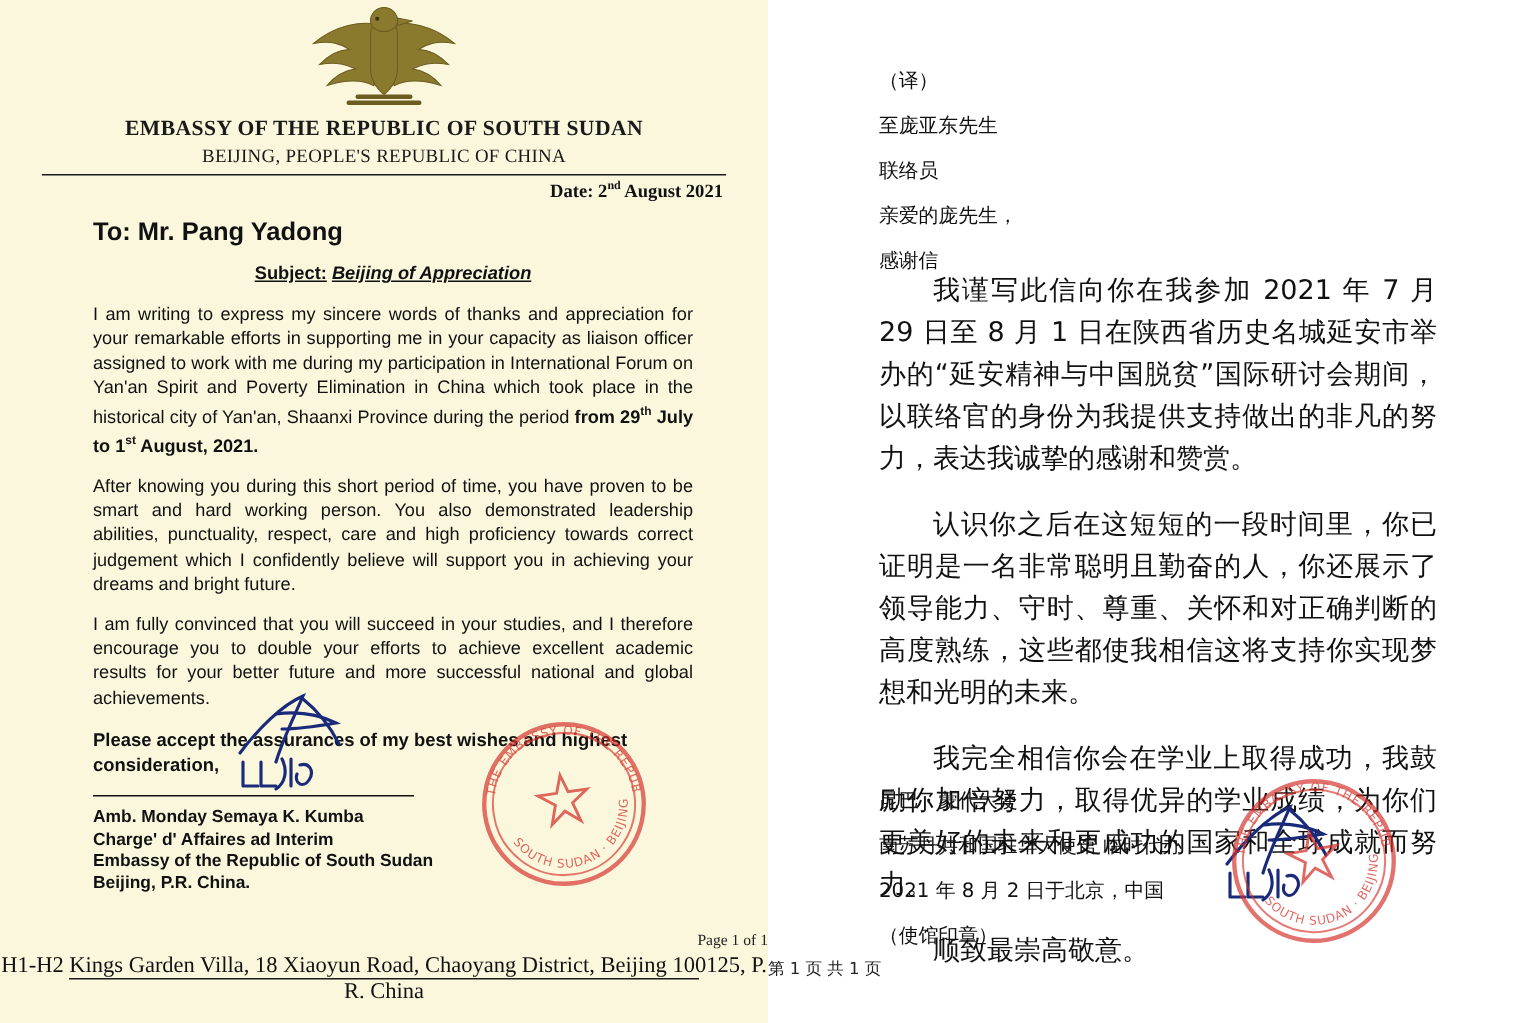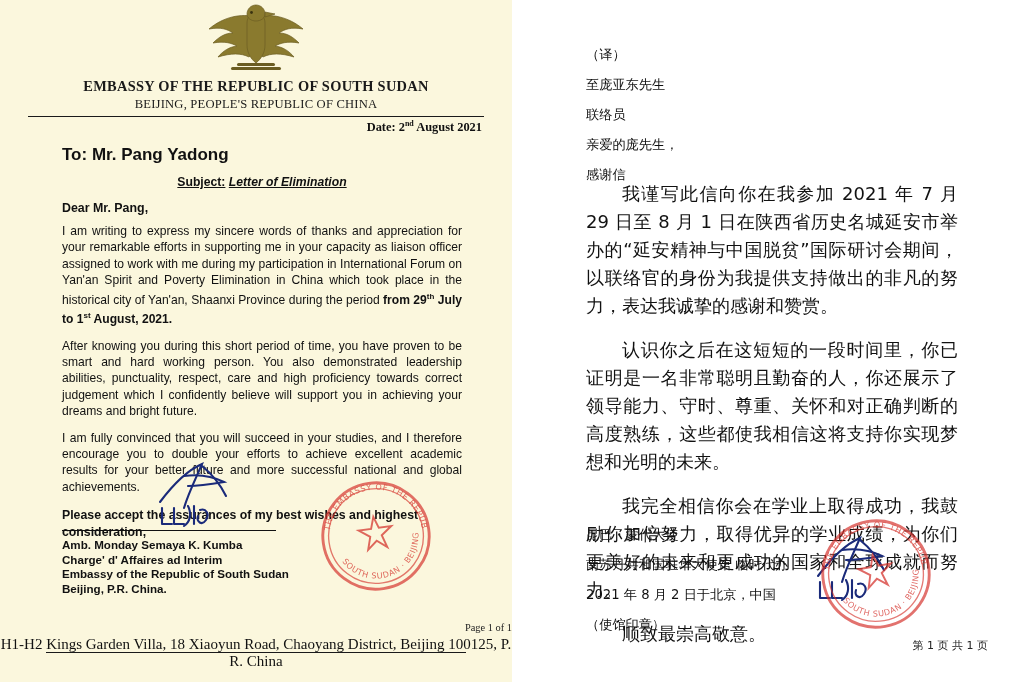--- a/index.html
+++ b/index.html
@@ -128,21 +128,21 @@
   .zh-head div { font-size:13.2px; line-height:30px; }
   .zh-body { top:180px; }
   .zh-body p {
     margin:0 0 16px 0;
     font-size:18px; line-height:28px; text-align:justify;
     text-indent:2em;
   }
   .zh-sign { top:520px; }
   .zh-sign div { font-size:13.2px; line-height:30px; }
   .page-num-r {
-    position:absolute; top:638px; left:0; width:476px; text-align:right;
+    position:absolute; top:638px; left:0; width:476px; text-align:left;
     font-family:"DejaVu Sans", sans-serif; font-size:11px; color:#222;
   }
   .sig-svg-r { position:absolute; top:530px; left:300px; }
 </style>
 </head>
 <body>
 
 <div class="spread">
 
   <div class="page-left">
@@ -175,24 +175,23 @@
 
     <div class="date-line">
       <span>Date: 2</span><span class="sup" style="font-size:8px;vertical-align:super;">nd</span><span> August 2021</span>
     </div>
 
     <div class="body-area">
       <div class="to-line">To: Mr. Pang Yadong</div>
 
       <div class="subject">
         <span class="sk">Subject:</span>
-        <span class="sv">Letter of Elimination</span>
+        <span class="sv">Beijing of Appreciation</span>
       </div>
 
-      <div class="salute">Dear Mr. Pang,</div>
 
       <p class="para"><span>I am writing to express my sincere words of thanks and appreciation for your remarkable efforts in supporting me in your capacity as liaison officer assigned to work with me during my participation in International Forum on Yan'an Spirit and Poverty Elimination in China which took place in the historical city of Yan'an, Shaanxi Province during the period </span><b><span>from 29</span><span class="sup">th</span><span> July to 1</span><span class="sup">st</span><span> August, 2021.</span></b></p>
 
       <p class="para">After knowing you during this short period of time, you have proven to be smart and hard working person. You also demonstrated leadership abilities, punctuality, respect, care and high proficiency towards correct judgement which I confidently believe will support you in achieving your dreams and bright future.</p>
       <p class="para">I am fully convinced that you will succeed in your studies, and I therefore encourage you to double your efforts to achieve excellent academic results for your better future and more successful national and global achievements.</p>
 
       <div class="closing">Please accept the assurances of my best wishes and highest consideration,</div>
     </div>
 
     <div class="sig-area">

